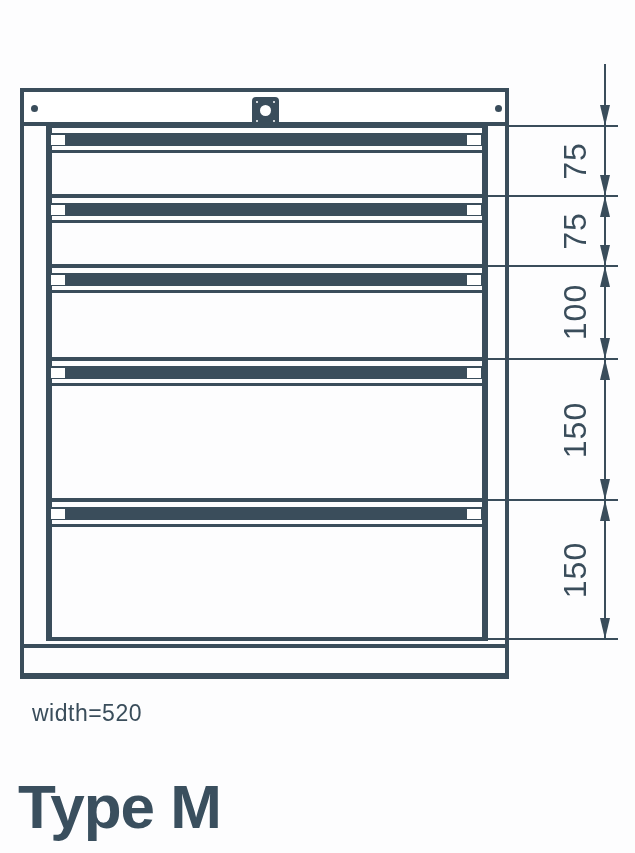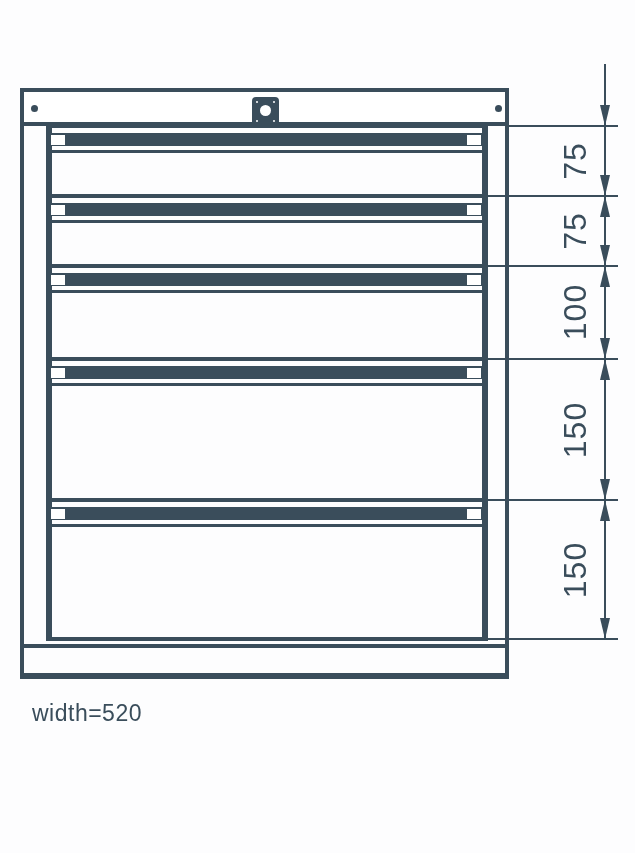--- a/index.html
+++ b/index.html
@@ -145,14 +145,15 @@
 
     <div class="abs dim-label l1">75</div>
     <div class="abs dim-label l2">75</div>
     <div class="abs dim-label l3">100</div>
     <div class="abs dim-label l4">150</div>
     <div class="abs dim-label l5">150</div>
   </div>
 
   <div class="abs width-label">width=520</div>
 
+  <div class="abs title">Type M</div>
 
 </div>
 
 </body></html>

